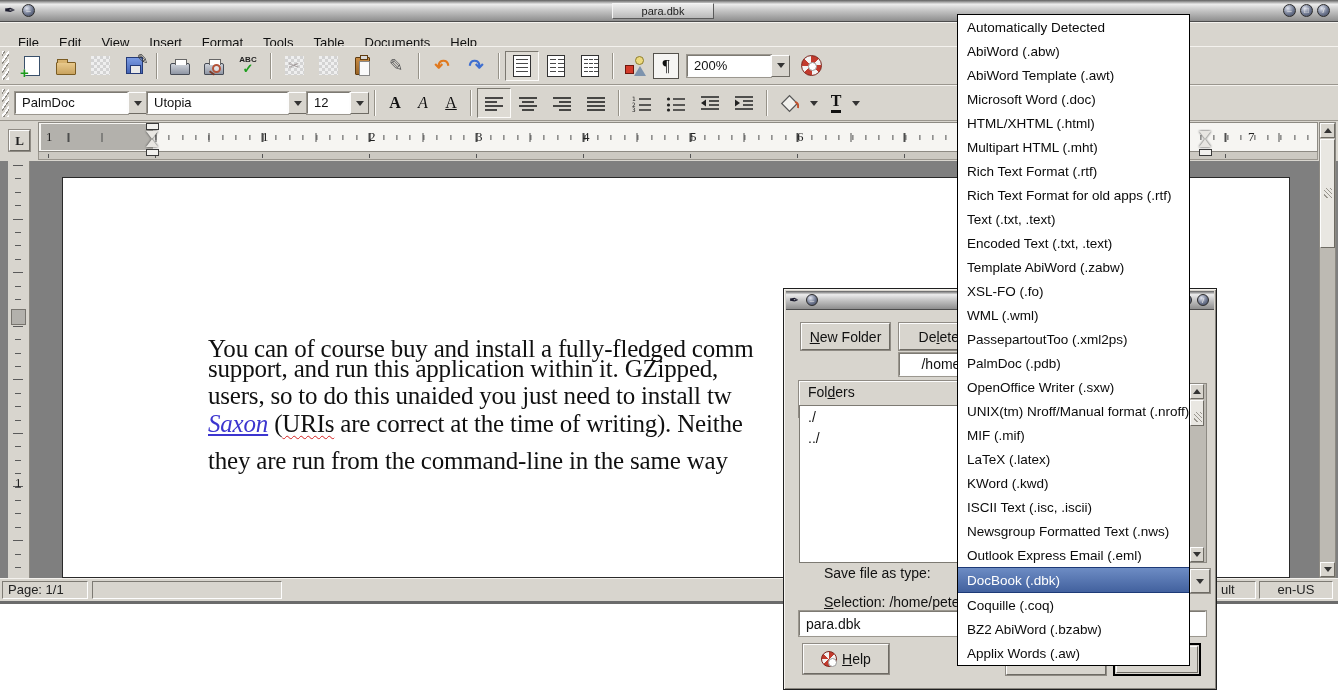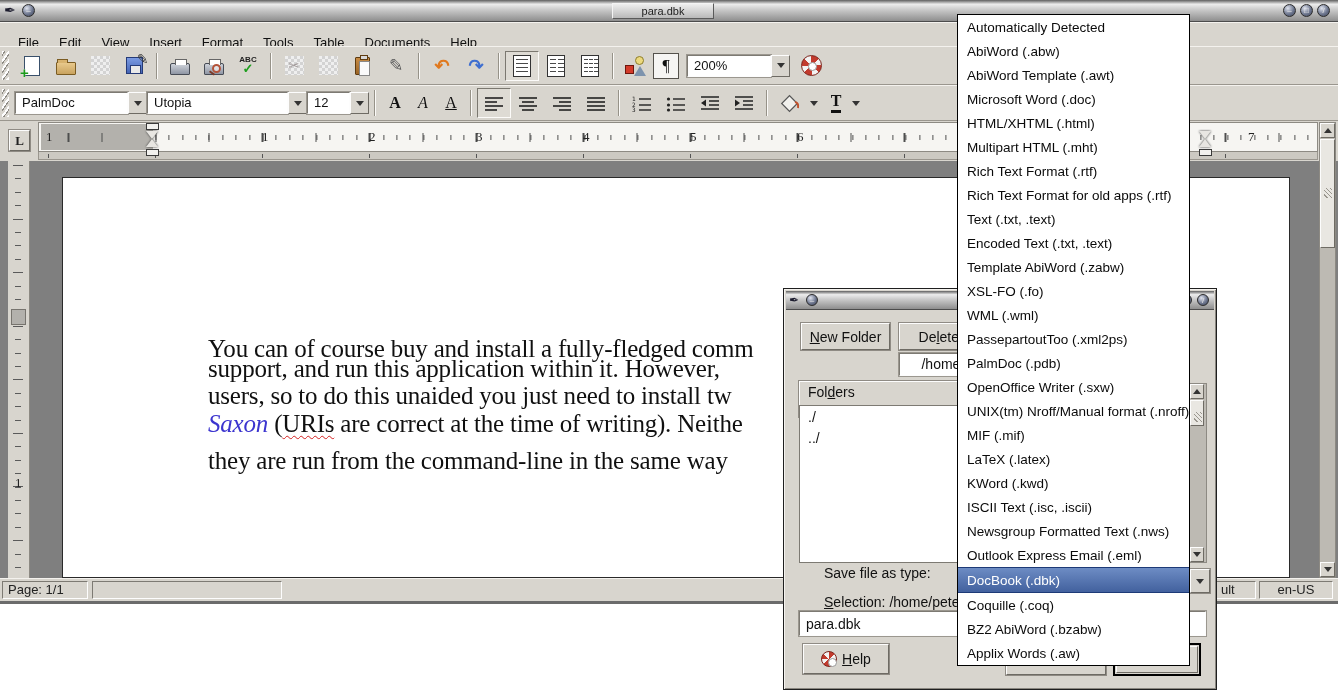--- a/index.html
+++ b/index.html
@@ -108,21 +108,21 @@
   .docarea{position:absolute;left:0;top:161px;width:1338px;height:417px;background:#7f7f7f;overflow:hidden;}
   .vruler{position:absolute;left:8px;top:0;width:22px;height:100%;background:#d8d5ce;border-right:1px solid #8d8a83;}
   .vruler:before{content:"";position:absolute;left:7px;top:4px;bottom:0;width:6px;
     background:repeating-linear-gradient(180deg,#5a5a5a 0 1px,transparent 1px 13.4px);}
   .vruler:after{content:"";position:absolute;left:5px;top:4px;bottom:0;width:10px;
     background:repeating-linear-gradient(180deg,#5a5a5a 0 1px,transparent 1px 53.5px);}
   .vlabel{position:absolute;left:7px;top:314px;font-family:"Liberation Serif",serif;font-size:13px;color:#222;z-index:2;}
   .vmark{position:absolute;left:3px;top:148px;width:15px;height:16px;background:#b3b1ac;border:1px solid #77746e;z-index:2;}
   .page{position:absolute;left:62px;top:16px;width:1228px;height:401px;background:#fff;border:1px solid #2a2a2a;}
   .dline{position:absolute;left:145px;white-space:nowrap;font-family:"Liberation Serif",serif;font-size:25px;color:#101010;letter-spacing:-0.2px;}
-  .doclink{color:var(--c-link,#3c35cf);font-style:italic;}
+  .doclink{color:var(--c-link,#3c35cf);font-style:italic;text-decoration:underline;}
   .squiggle{text-decoration:underline;text-decoration-style:wavy;text-decoration-color:var(--c-misspell,#d42020);text-decoration-thickness:1px;text-underline-offset:3px;}
 
   
   .vscroll{position:absolute;left:1319px;top:122px;width:17px;height:456px;background:#bdbab3;border:1px solid #8d8a83;}
   .sbtn{position:absolute;left:0;width:15px;height:15px;background:#d8d5ce;border:1px solid;border-color:#fdfdfd #6e6b64 #6e6b64 #fdfdfd;
     display:flex;align-items:center;justify-content:center;}
   .tri-up{width:0;height:0;border-left:4px solid transparent;border-right:4px solid transparent;border-bottom:5px solid #333;}
   .tri-dn{width:0;height:0;border-left:4px solid transparent;border-right:4px solid transparent;border-top:5px solid #333;}
   .thumb{position:absolute;left:0;width:15px;background:#e9e7e2;border:1px solid;border-color:#fdfdfd #6e6b64 #6e6b64 #fdfdfd;}
   .thumb:after{content:"";position:absolute;left:3px;top:45%;width:8px;height:10px;
@@ -451,21 +451,21 @@
       </div>
   </div>
 
   <div class="docarea">
     <div class="vruler">
       <div class="vmark"></div>
       <span class="vlabel">1</span>
     </div>
     <div class="page">
       <div class="dline" style="top:157px">You can of course buy and install a fully-fledged comm</div>
-      <div class="dline" style="top:176.5px">support, and run this application within it. However, </div>
+      <div class="dline" style="top:176.5px">support, and run this application within it. GZipped, </div>
       <div class="dline" style="top:204px">users, so to do this unaided you just need to install tw</div>
       <div class="dline" style="top:231.5px"><span class="doclink">Saxon</span><span> (</span><span class="squiggle">URIs</span><span> are correct at the time of writing). Neithe</span></div>
       <div class="dline" style="top:269px">they are run from the command-line in the same way</div>
     </div>
   </div>
 
   <div class="vscroll">
     <div class="sbtn" style="top:0">
         <span class="tri-up"></span>
       </div>

